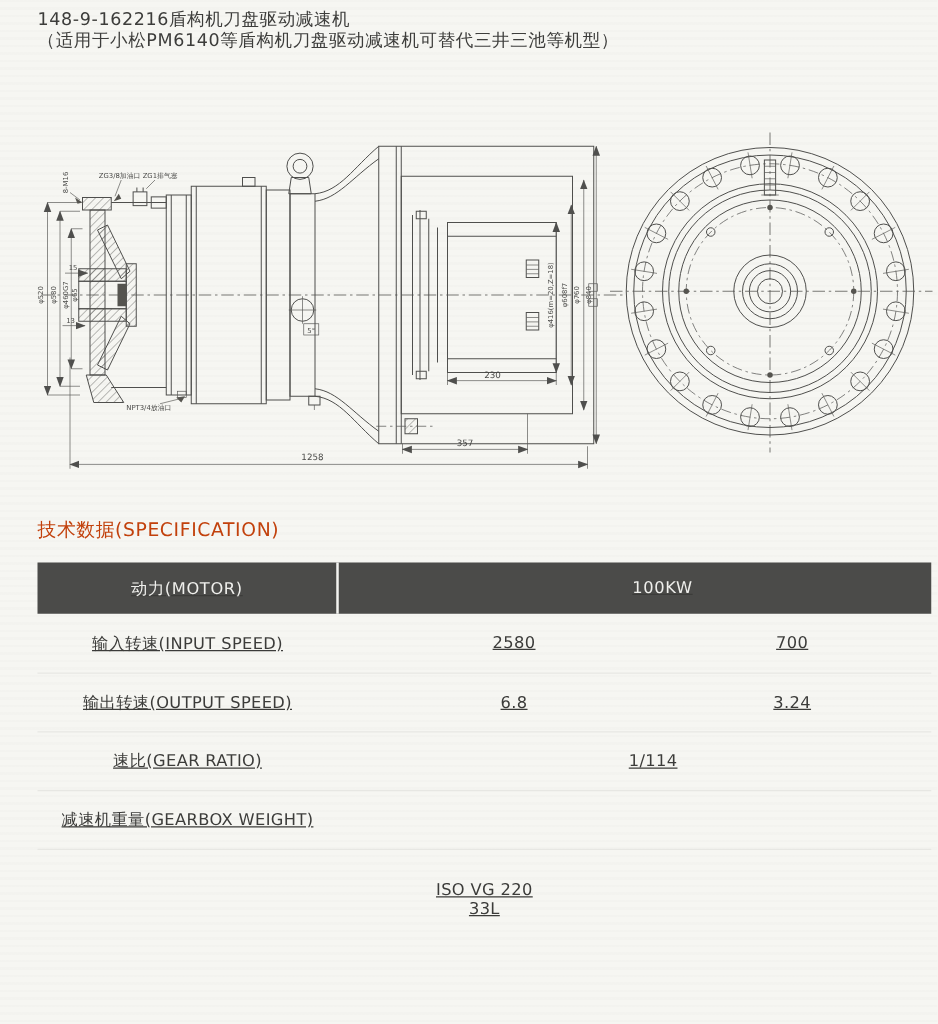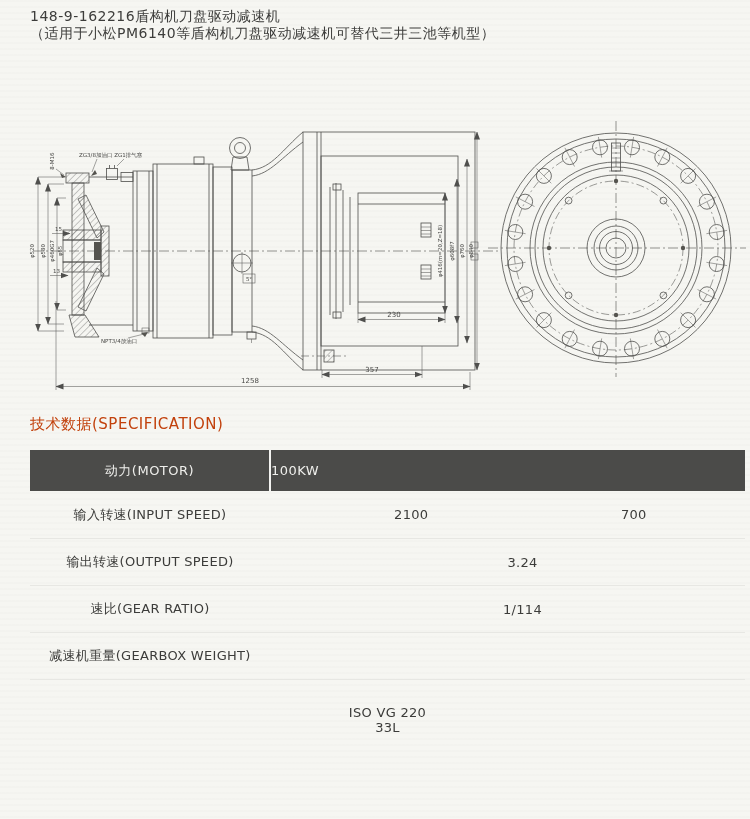--- a/index.html
+++ b/index.html
@@ -2,28 +2,28 @@
 <html><head>
 <meta charset="utf-8">
 <style>
   html,body{margin:0;padding:0;}
   body{width:750px;height:819px;background:#f6f6f2;font-family:"DejaVu Sans",sans-serif;position:relative;overflow:hidden;}
   body::before{content:"";position:absolute;inset:0;pointer-events:none;
     background:repeating-linear-gradient(180deg,rgba(0,0,0,.012) 0 2px,rgba(255,255,255,.01) 2px 6px);}
   .page{position:relative;width:664px;height:819px;}
   .title-block{position:absolute;left:30px;top:8px;color:#3d3d3b;font-size:14px;line-height:17px;letter-spacing:.5px;}
   .section-heading{position:absolute;left:30px;top:415px;color:#c2410c;font-size:15px;letter-spacing:.5px;}
-  .drawing-wrap{position:absolute;left:0;top:96px;width:750px;height:312px;}
+  .drawing-wrap{position:absolute;left:0;top:81px;width:750px;height:312px;}
   svg text{font-family:"DejaVu Sans",sans-serif;}
 
-  .spec-table{position:absolute;left:30px;top:450px;width:715px;color:#3c3c3a;}
+  .spec-table{position:absolute;left:30px;top:450px;width:715px;color:#3c3c3a;text-decoration:underline;}
   .thead{display:flex;height:41px;background:#4b4b49;color:#efefec;align-items:center;font-size:13px;letter-spacing:.5px;}
   .th-left{width:239px;text-align:center;}
   .th-divider{width:2px;height:41px;background:#f3f3f0;}
-  .th-right{flex:1;}
+  .th-right{flex:1;text-align:center;margin-left:44px;}
   .trow{display:flex;align-items:center;height:46px;border-bottom:1px solid #e7e7e3;font-size:13px;letter-spacing:.3px;gap:30px;}
   .trow.first{height:47px;}
   .trow.last{height:79px;border-bottom:none;}
   .tlabel{width:240px;text-align:center;}
   .tvals{flex:1;display:flex;align-items:center;}
   .tval{flex:1;text-align:center;}
   .big{font-size:17px;letter-spacing:.5px;}
   .two-line span{display:block;line-height:15px;text-align:center;}
 
   .ln{stroke:#4f4f4d;stroke-width:.8;fill:none;}
@@ -277,28 +277,29 @@
   <div class="spec-table">
     <div class="thead">
       <div class="th-left">动力(MOTOR)</div>
       <div class="th-divider"></div>
       <div class="th-right">100KW</div>
     </div>
 
     <div class="trow first">
       <div class="tlabel">输入转速(INPUT SPEED)</div>
       <div class="tvals">
-        <div class="tval">2100</div>
+        <div class="tval">2580</div>
         <div class="tval">700</div>
       </div>
     </div>
 
     <div class="trow">
       <div class="tlabel">输出转速(OUTPUT SPEED)</div>
       <div class="tvals">
+        <div class="tval">6.8</div>
         <div class="tval">3.24</div>
       </div>
     </div>
 
 
     <div class="trow">
       <div class="tlabel">速比(GEAR RATIO)</div>
       <div class="tvals">
         <div class="tval">1/114</div>
       </div>

